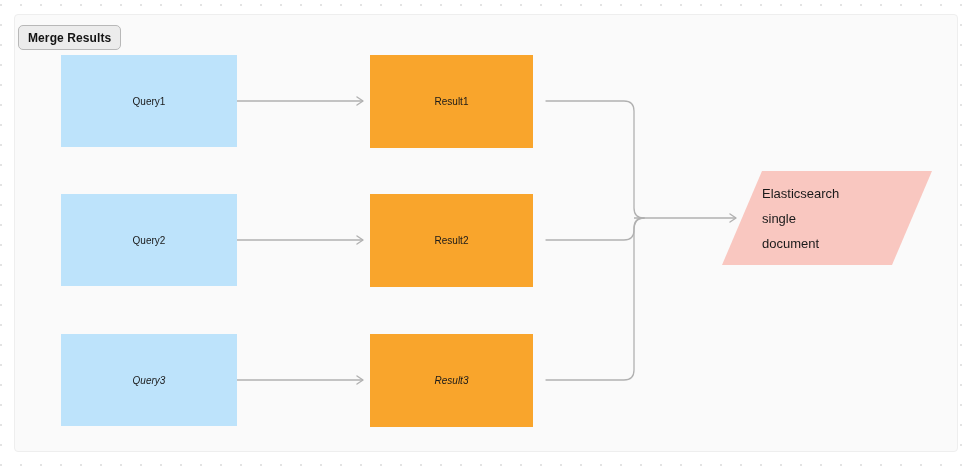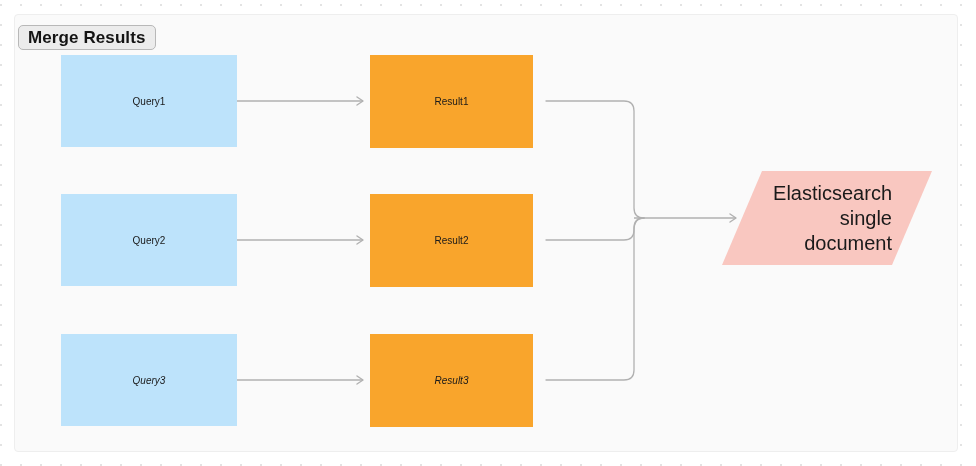--- a/index.html
+++ b/index.html
@@ -37,21 +37,21 @@
     left: 18px;
     top: 25px;
     height: 25px;
     box-sizing: border-box;
     display: flex;
     align-items: center;
     padding: 0 9px;
     background: #ececec;
     border: 1px solid #b8b8b8;
     border-radius: 5px;
-    font-size: 17px;
+    font-size: 12px;
     font-weight: bold;
     color: #141414;
     letter-spacing: 0.1px;
     white-space: nowrap;
   }
   .node {
     position: absolute;
     box-sizing: border-box;
     display: flex;
     align-items: center;
@@ -87,22 +87,22 @@
     justify-content: center;
   }
   .doc-shape {
     position: absolute;
     inset: 0;
   }
   .doc-label {
     position: relative;
     z-index: 2;
     width: 130px;
-    text-align: right;
-    font-size: 20px;
+    text-align: left;
+    font-size: 13px;
     line-height: 25px;
     color: #1a1a1a;
   }
   #edges {
     position: absolute;
     left: 0;
     top: 0;
     width: 976px;
     height: 466px;
     pointer-events: none;

